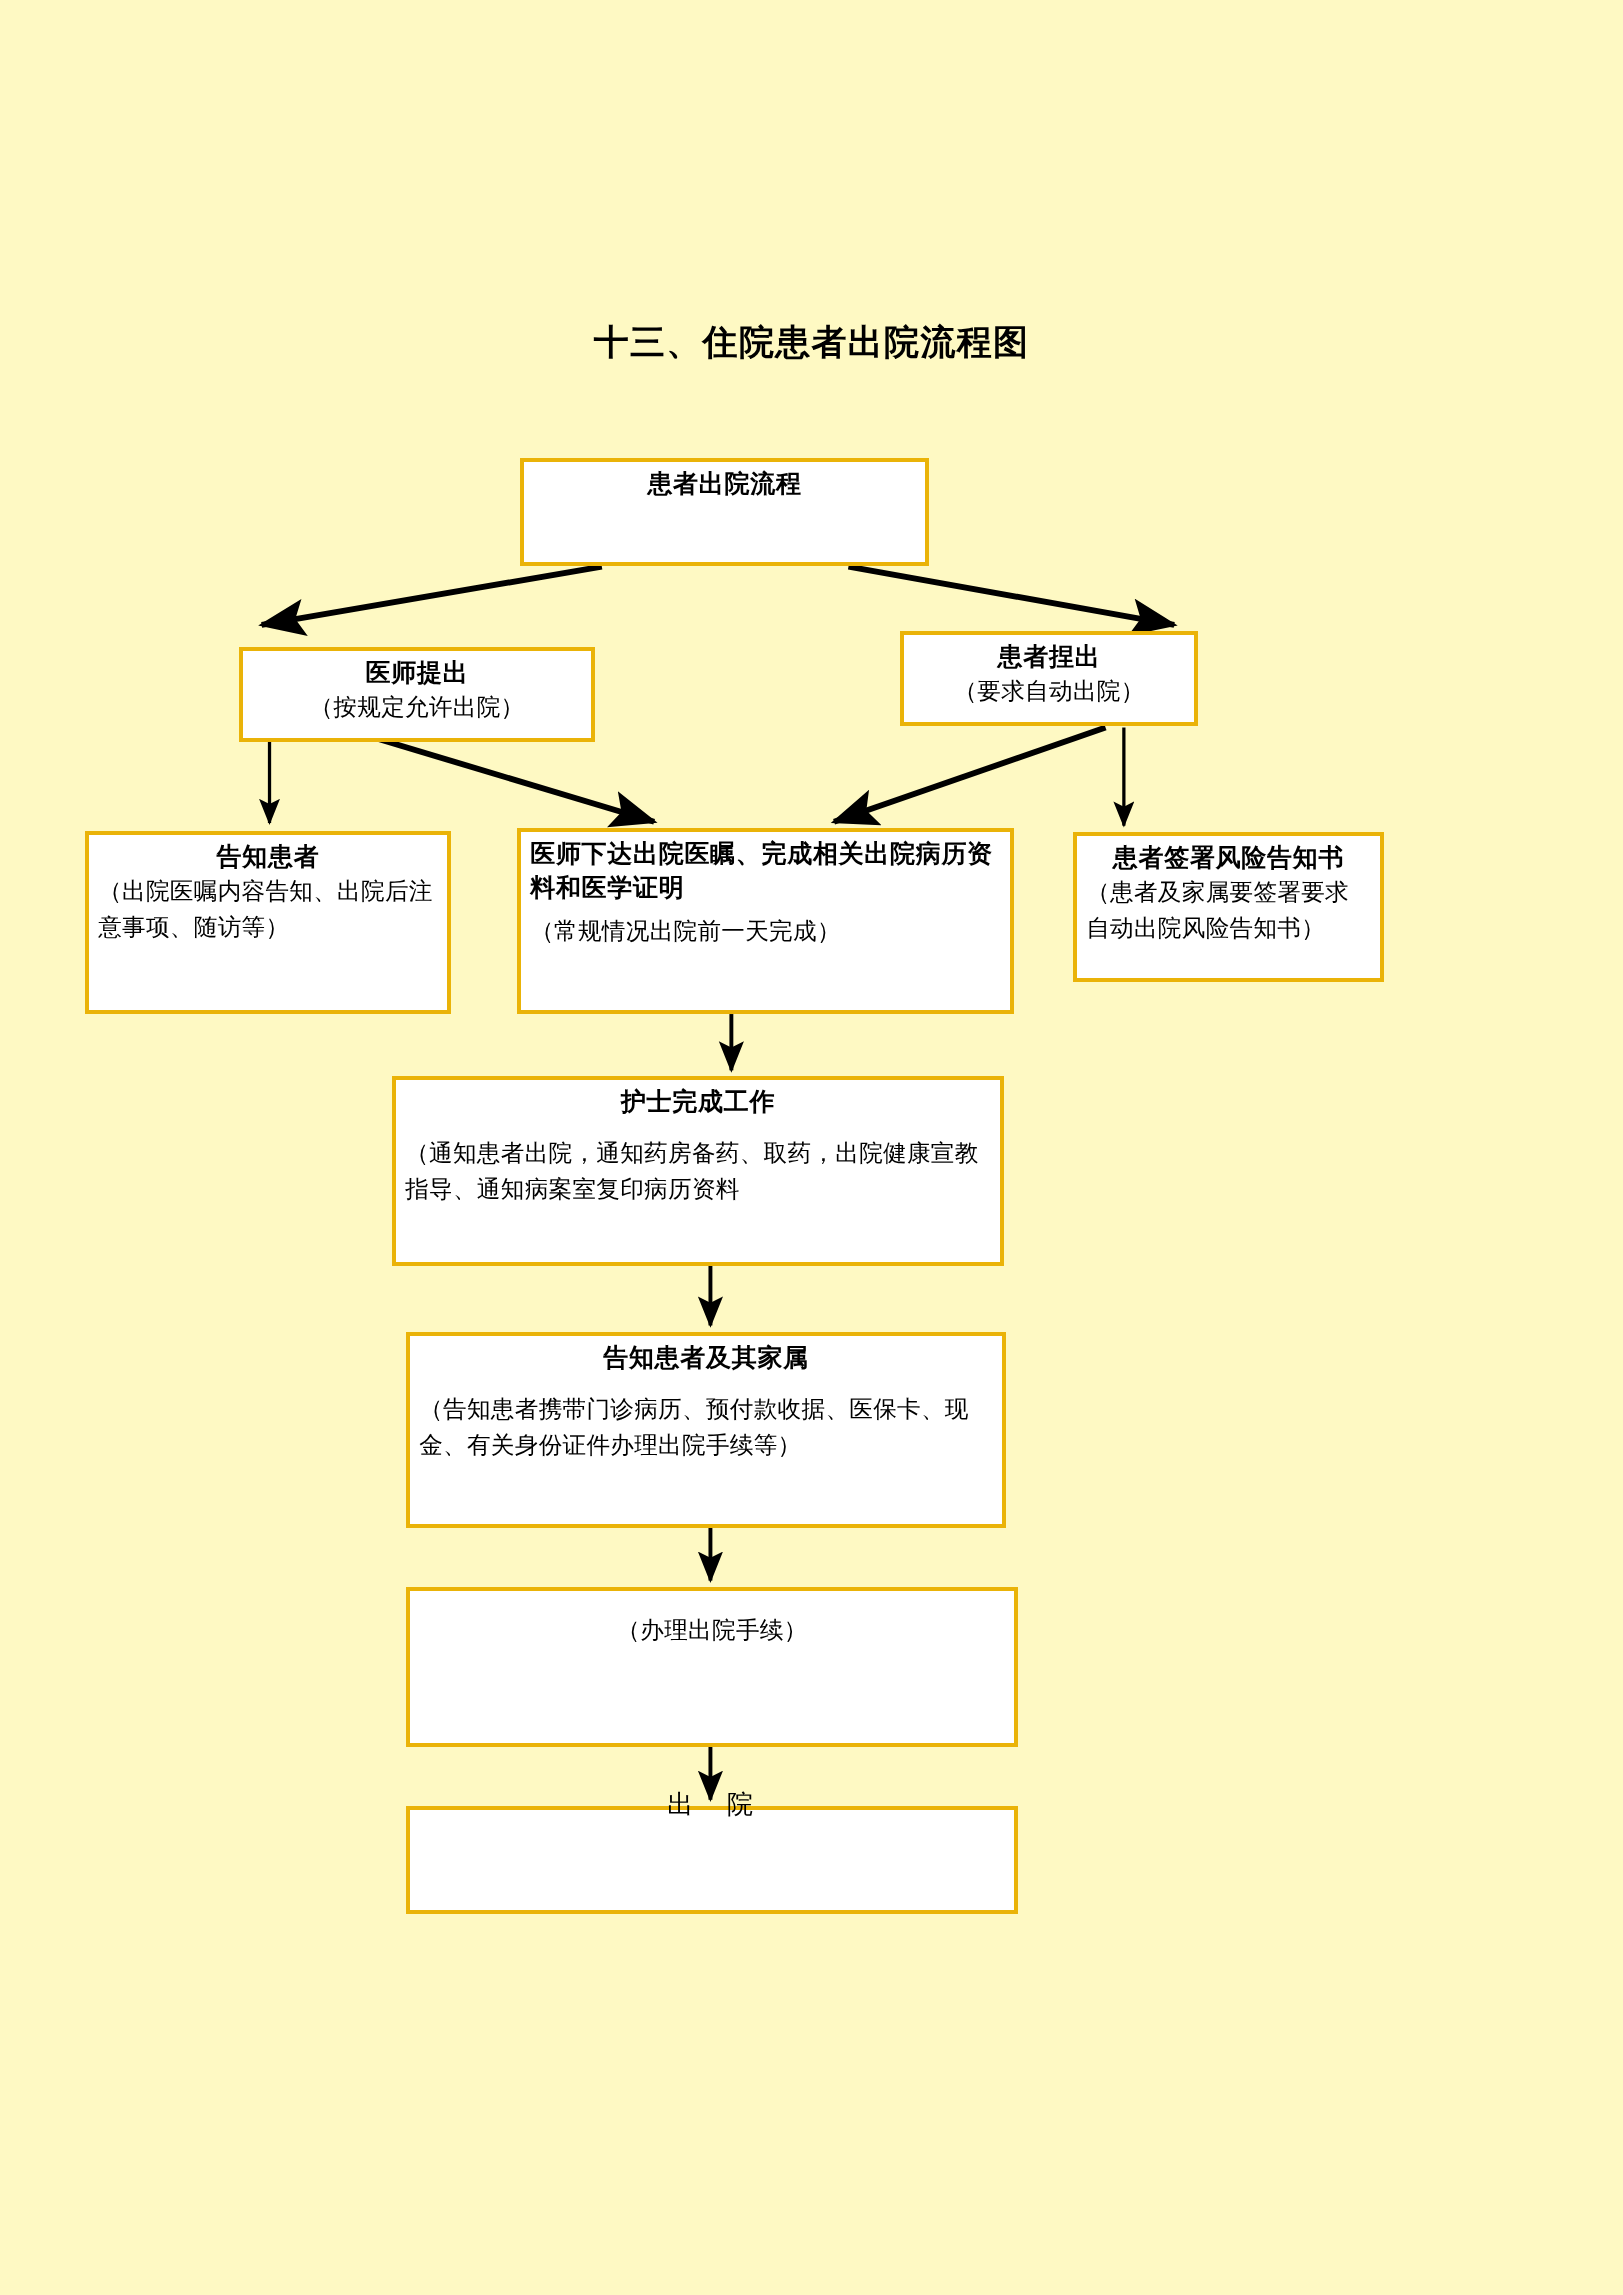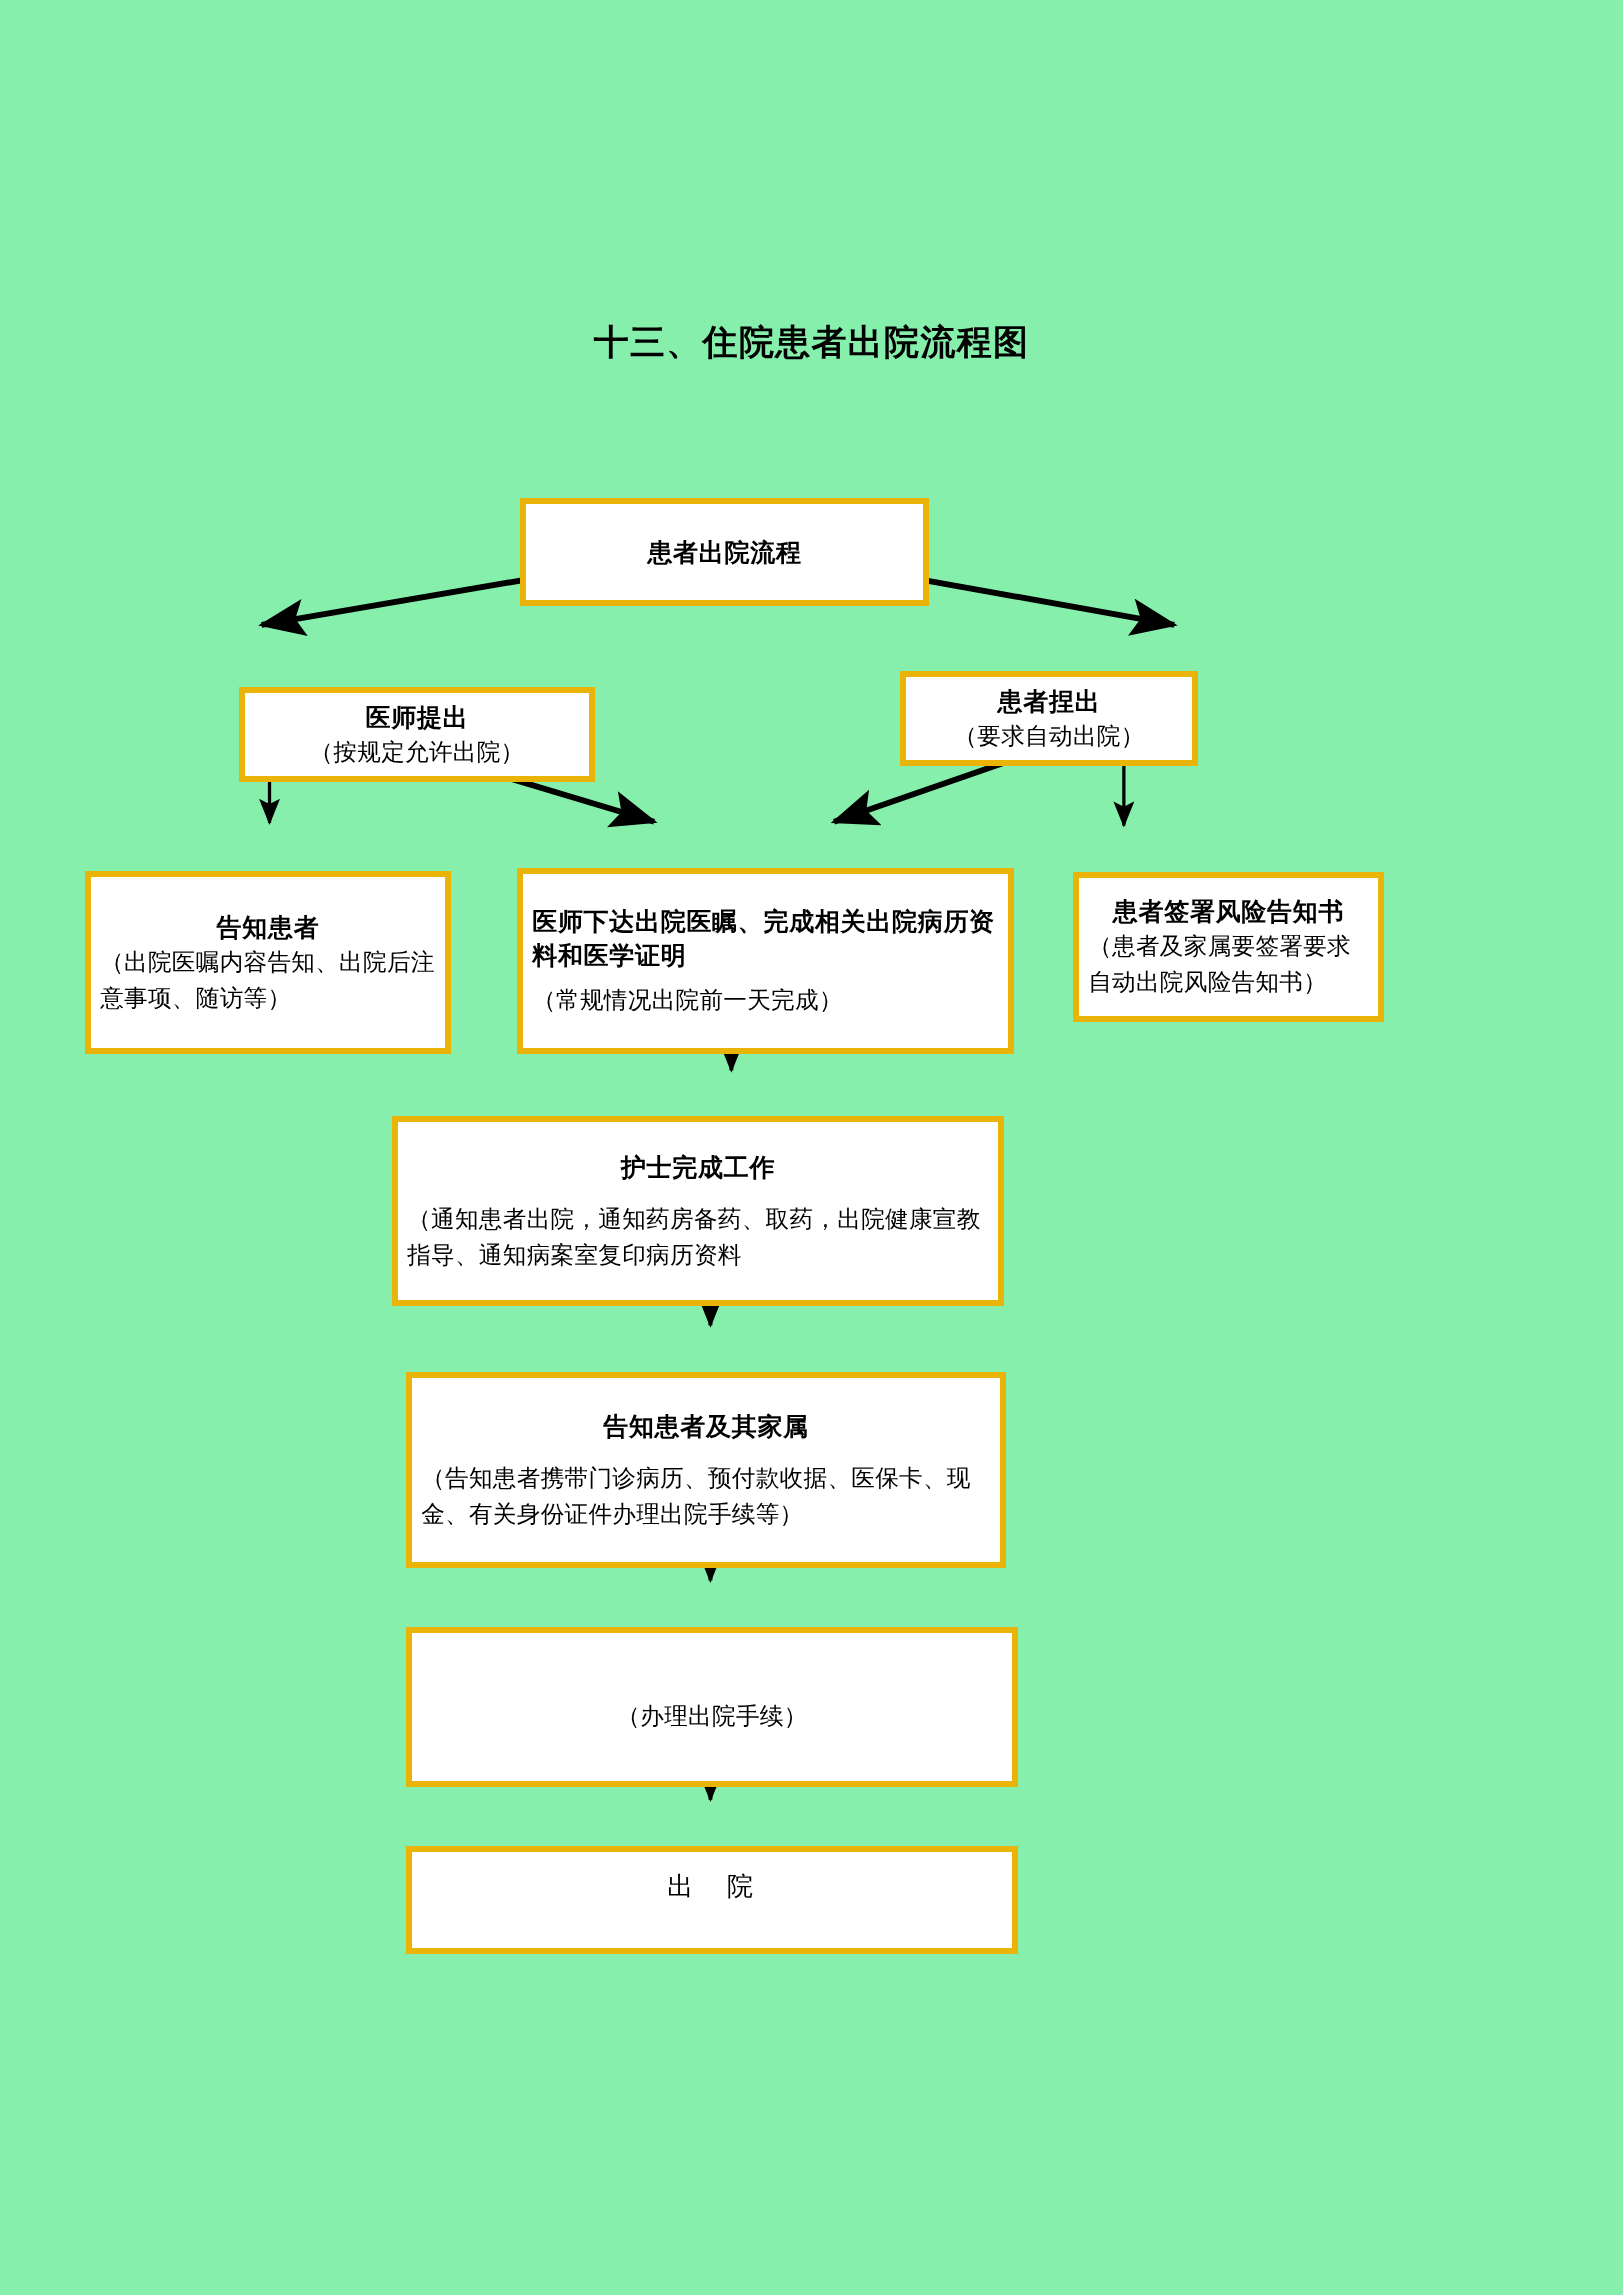--- a/index.html
+++ b/index.html
@@ -8,21 +8,21 @@
     background: #ffffff;
   }
   body {
     font-family: "Liberation Serif", "DejaVu Serif", serif;
     color: #000000;
   }
   #page {
     position: relative;
     width: 1623px;
     height: 2295px;
-    background: #86efac;
+    background: #fef9c3;
     overflow: hidden;
   }
   #flow-svg {
     position: absolute;
     left: 0;
     top: 0;
     width: 1623px;
     height: 2295px;
     pointer-events: none;
   }
@@ -35,27 +35,25 @@
     font-family: "Liberation Sans", "DejaVu Sans", sans-serif;
     font-weight: bold;
     font-size: 35px;
     letter-spacing: 1.3px;
     line-height: 46px;
     white-space: nowrap;
   }
   .node {
     position: absolute;
     box-sizing: border-box;
-    border: 6px solid #eab308;
+    border: 4px solid #eab308;
     background: #ffffff;
     display: flex;
     flex-direction: column;
-    justify-content: center;
     padding: 3.9px 9.2px;
-    margin-top: 40px;
   }
   .node-heading {
     font-family: "Liberation Sans", "DejaVu Sans", sans-serif;
     font-weight: bold;
     font-size: 25px;
     line-height: 34px;
     text-align: center;
     letter-spacing: 0.7px;
   }
   .node-sub {

